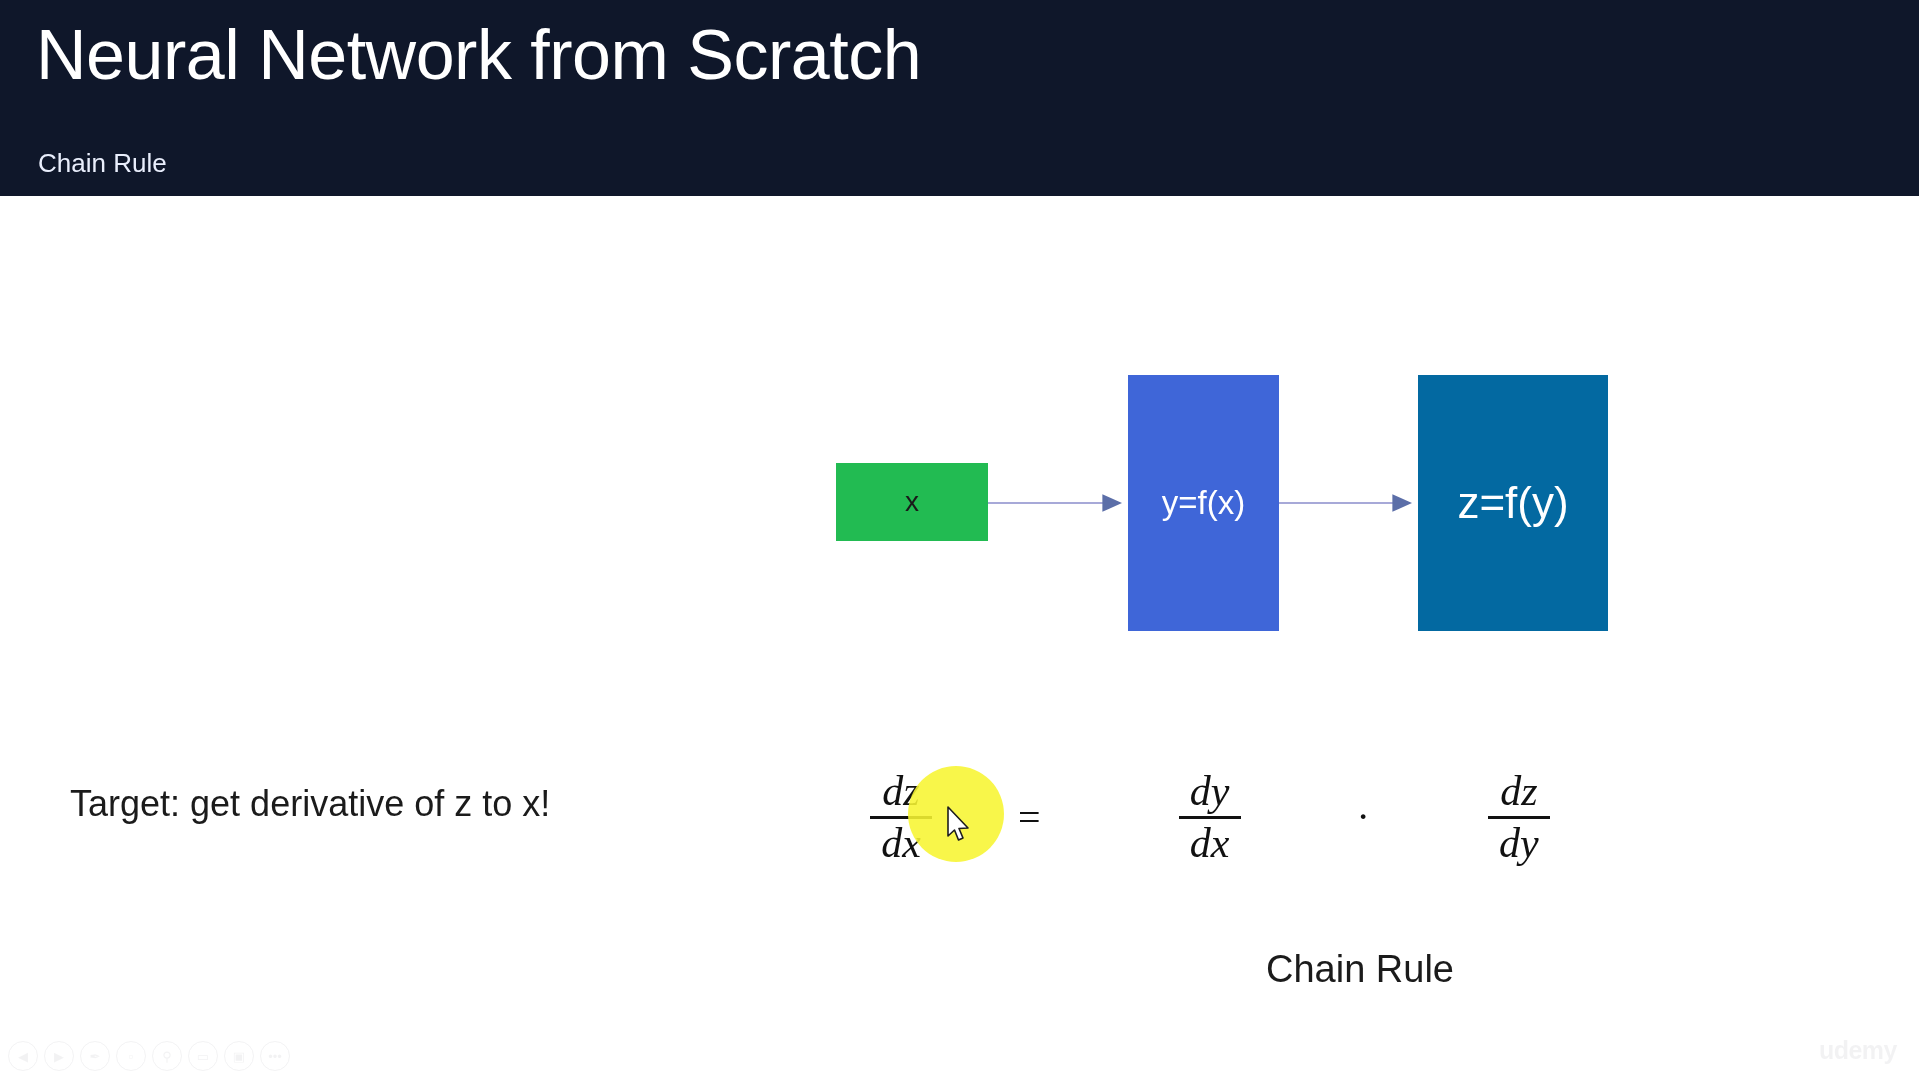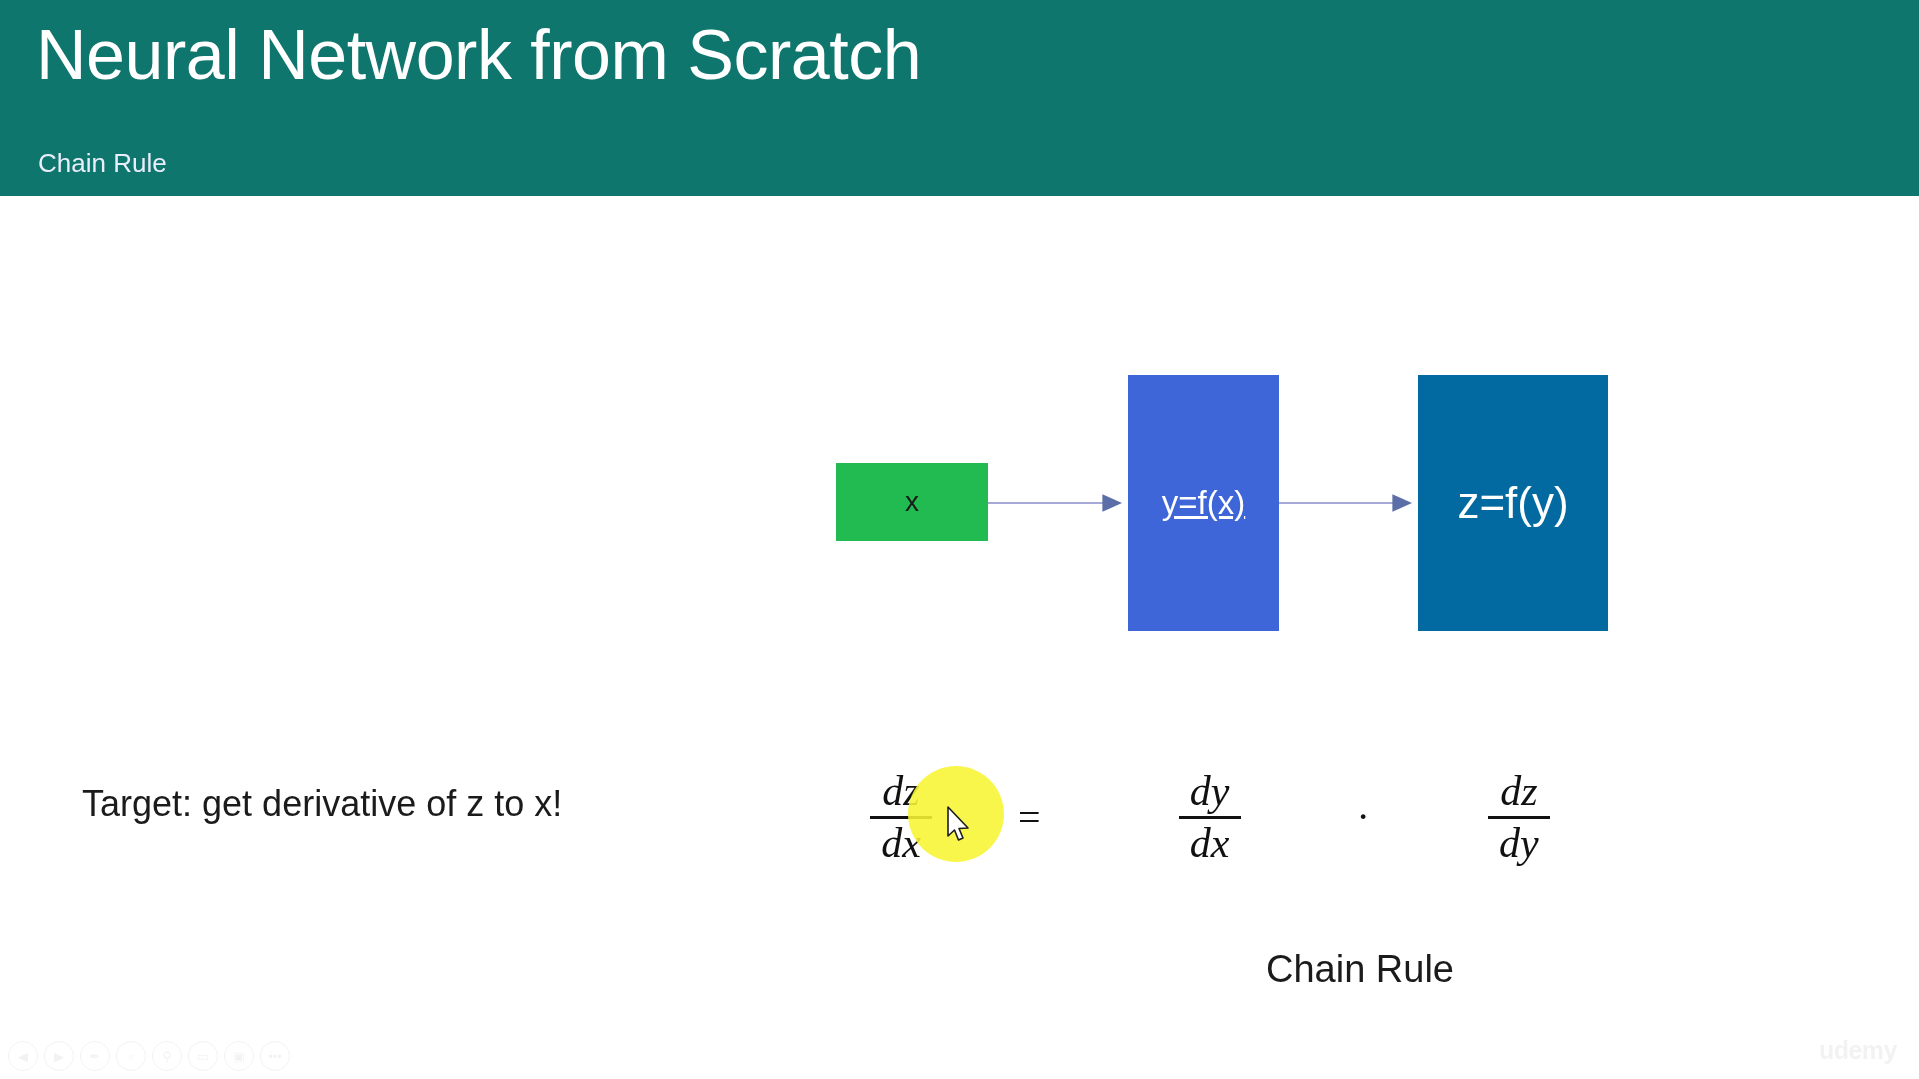--- a/index.html
+++ b/index.html
@@ -18,21 +18,21 @@
     height: 1079px;
     background: #ffffff;
   }
 
   
   #header {
     position: absolute;
     left: 0; top: 0;
     width: 1919px;
     height: 196px;
-    background: #0f766e;
+    background: #0f172a;
   }
 
   #slide-title {
     position: absolute;
     left: 36px;
     top: 16px;
     font-size: 70px;
     font-weight: 400;
     color: #ffffff;
     letter-spacing: -0.5px;
@@ -79,42 +79,40 @@
   }
 
   #node-y {
     left: 1128px;
     top: 375px;
     width: 151px;
     height: 256px;
     background: #3f66d8;
     color: #ffffff;
     font-size: 33px;
-    text-decoration: underline;
   }
 
   #node-z {
     left: 1418px;
     top: 375px;
     width: 190px;
     height: 256px;
     background: #0369a1;
     color: #ffffff;
     font-size: 44px;
   }
 
   
   #target-text {
     position: absolute;
     left: 70px;
     top: 783px;
     font-size: 36px;
     color: #1b1b1b;
     white-space: nowrap;
-    margin-left: 12px;
   }
 
   #chain-rule-caption {
     position: absolute;
     left: 1266px;
     top: 948px;
     font-size: 38px;
     color: #1b1b1b;
     white-space: nowrap;
   }

